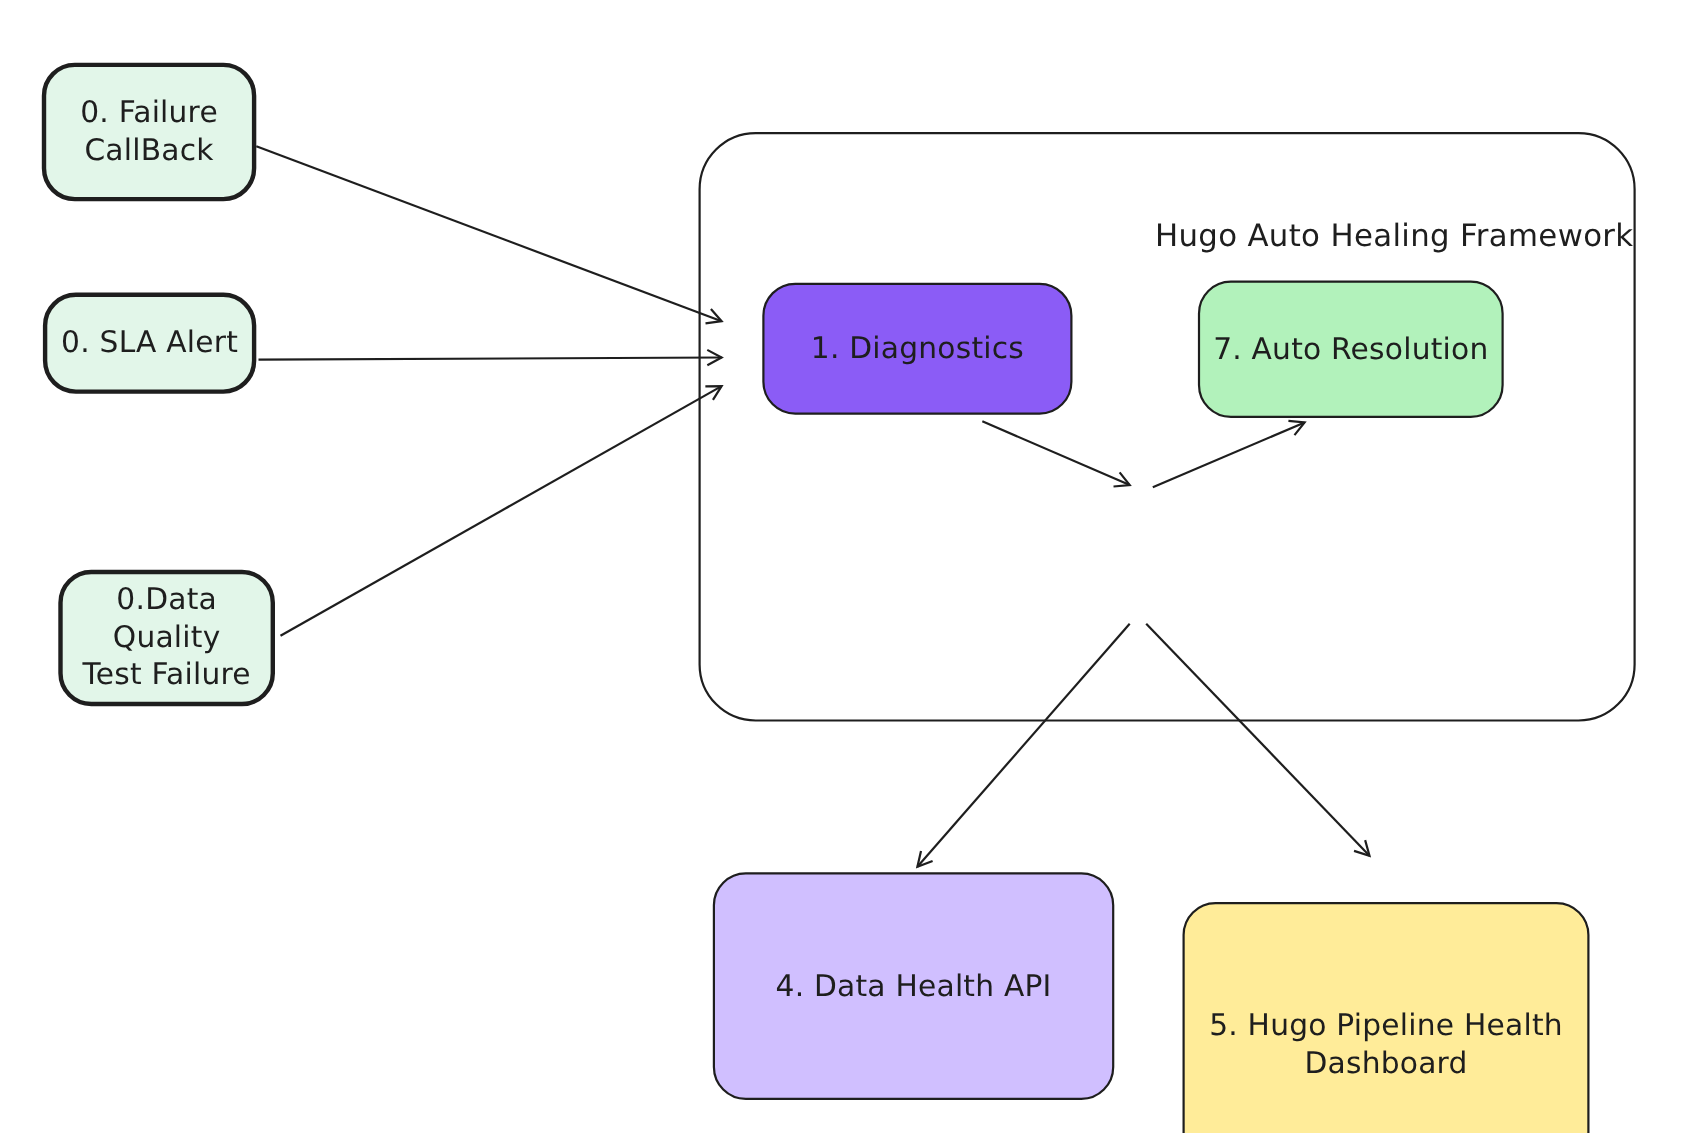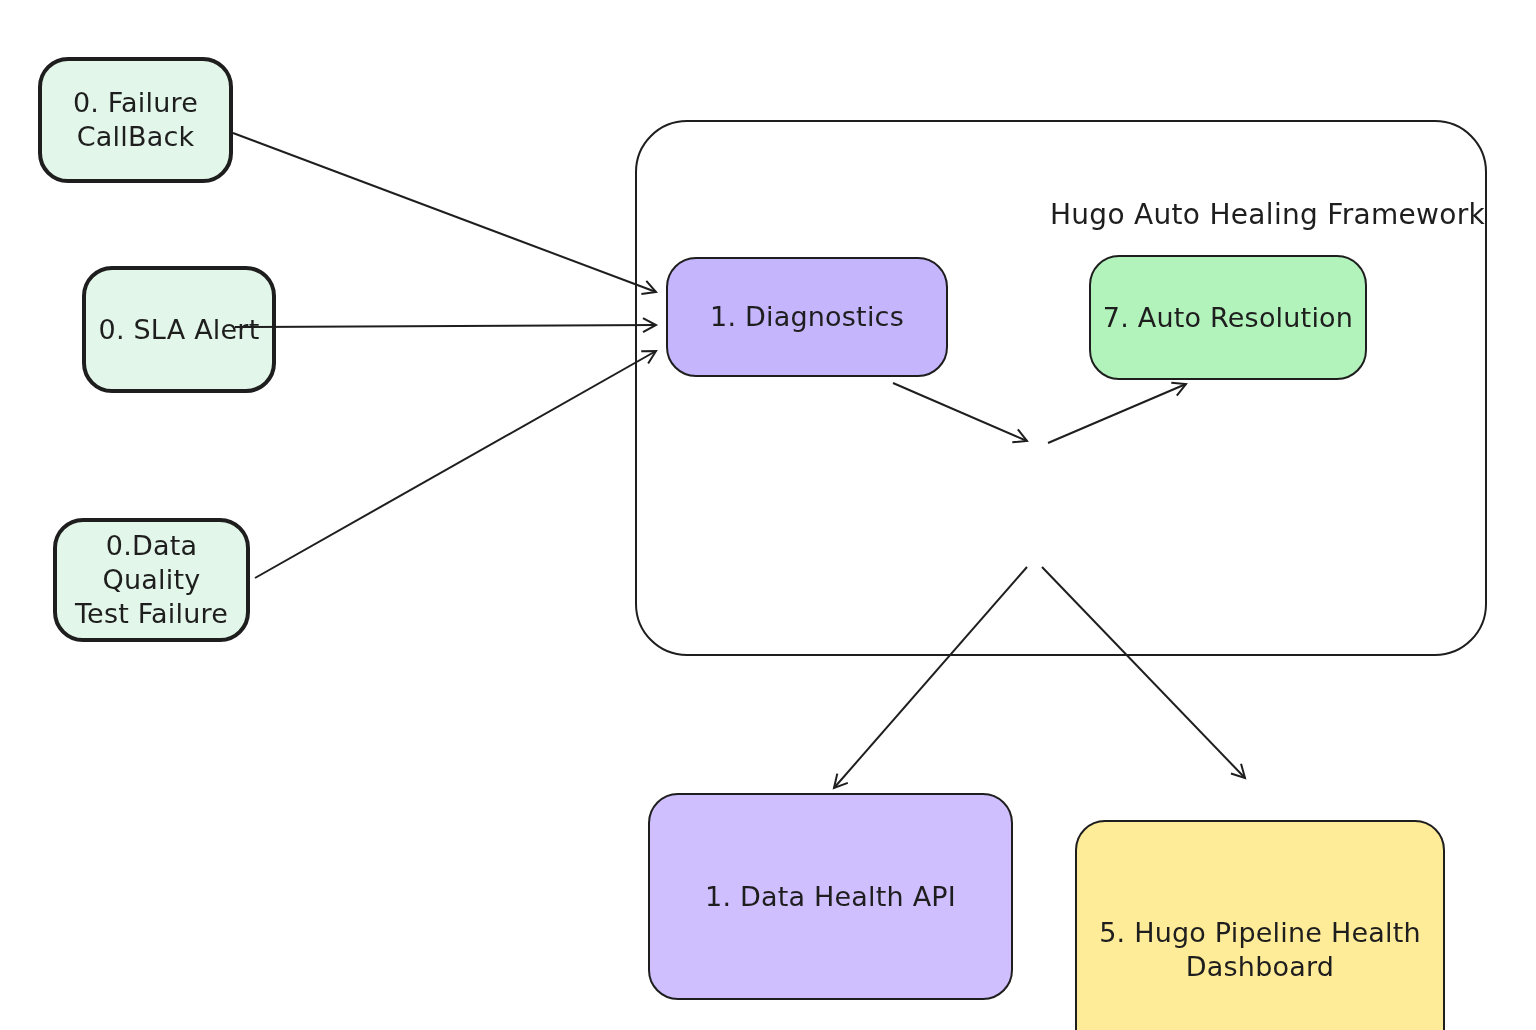--- a/index.html
+++ b/index.html
@@ -28,21 +28,21 @@
     font-size: 27px;
     line-height: 1.25;
     padding: 0 10px;
     color: #1e1e1e;
     letter-spacing: 0.2px;
   }
   .node.bold-border {
     border-width: 4px;
   }
   #node-failure-callback   { left: 38px;  top: 57px;  width: 195px; height: 126px; }
-  #node-sla-alert          { left: 39px;  top: 266px; width: 194px; height: 127px; margin-left: 43px; }
+  #node-sla-alert          { left: 39px;  top: 266px; width: 194px; height: 92px; }
   #node-data-quality       { left: 53px;  top: 518px; width: 197px; height: 124px; padding: 0 16px; }
   #node-diagnostics        { left: 666px; top: 257px; width: 282px; height: 120px; }
   #node-auto-resolution    { left: 1089px;top: 255px; width: 278px; height: 125px; }
   #node-rca-table          { left: 902px; top: 445px; width: 280px; height: 120px; }
   #node-data-health-api    { left: 648px; top: 793px; width: 365px; height: 207px; }
   #node-dashboard          { left: 1075px;top: 820px; width: 370px; height: 260px; }
 
   #framework-container {
     position: absolute;
     left: 635px;
@@ -92,31 +92,31 @@
   </div>
 
   <div class="node bold-border" id="node-sla-alert" style="background: rgb(226, 246, 233);">
     <span>0. SLA Alert</span>
   </div>
 
   <div class="node bold-border" id="node-data-quality" style="background: rgb(226, 246, 233);">
     <span>0.Data Quality Test Failure</span>
   </div>
 
-  <div class="node" id="node-diagnostics" style="background: #c4b5fd;">
+  <div class="node" id="node-diagnostics" style="background: #8b5cf6; margin-left: 27px;">
     <span>1. Diagnostics</span>
   </div>
 
   <div class="node" id="node-auto-resolution" style="background: rgb(178, 242, 187);">
     <span>7. Auto Resolution</span>
   </div>
 
 
   <div class="node" id="node-data-health-api" style="background: rgb(208, 191, 255);">
-    <span>1. Data Health API</span>
+    <span>4. Data Health API</span>
   </div>
 
   <div class="node" id="node-dashboard" style="background: rgb(255, 236, 153);">
     <span>5. Hugo Pipeline Health Dashboard</span>
   </div>
 
   <svg id="edges-layer" viewBox="0 0 1536 1030" xmlns="http://www.w3.org/2000/svg">
     <defs>
       <marker id="arrowhead" markerUnits="userSpaceOnUse" markerWidth="26" markerHeight="22" refX="15" refY="10" orient="auto">
         <path d="M2,3 L15,10 L2,17" fill="none" stroke="#1e1e1e" stroke-width="2"></path>

